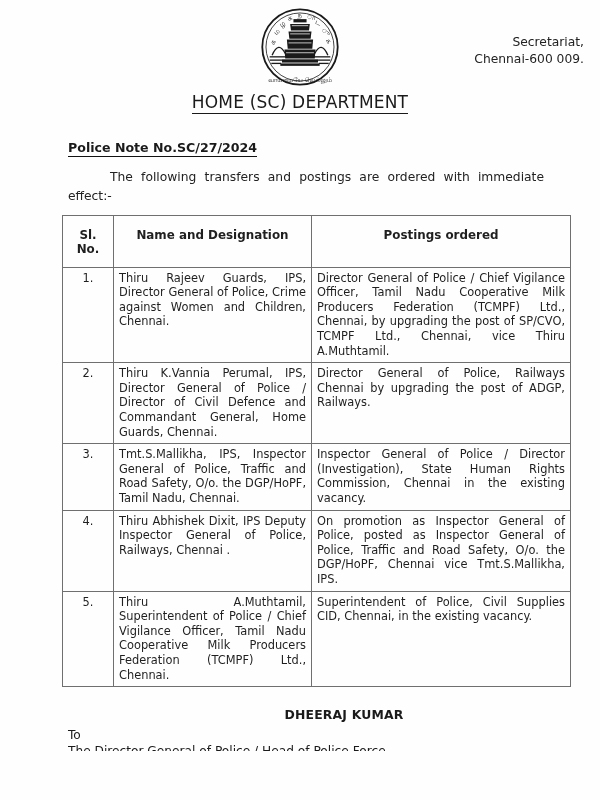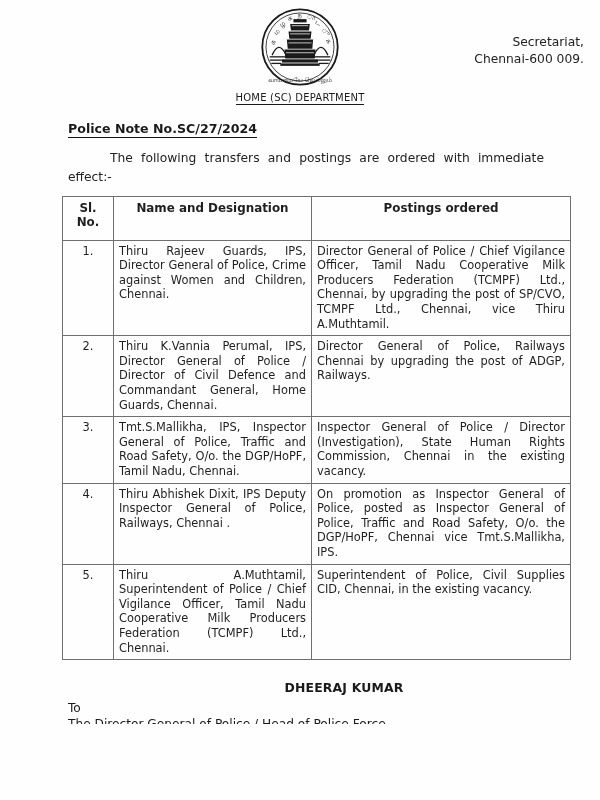--- a/index.html
+++ b/index.html
@@ -41,35 +41,35 @@
     width: 180px;
     text-align: right;
     font-size: 12.3px;
     line-height: 17px;
     color: #222;
   }
   .addr div { white-space: nowrap; }
 
   .dept-title {
     text-align: center;
-    font-size: 10px;
+    font-size: 17px;
     letter-spacing: 0.2px;
     color: #1a1a1a;
     margin-top: 6px;
   }
   .dept-title span {
     border-bottom: 1.4px solid #1a1a1a;
     padding-bottom: 1px;
   }
 
   
   .note-row {
     display: flex;
     justify-content: space-between;
-    margin: 18px 62px 0 68px;
+    margin: 28px 62px 0 68px;
     font-size: 12.6px;
     font-weight: bold;
   }
   .note-row span {
     border-bottom: 1.5px solid #111;
     padding-bottom: 0.5px;
     white-space: nowrap;
   }
 
   
@@ -97,21 +97,21 @@
     vertical-align: top;
     padding: 3px 5px 4px 5px;
     font-size: 11.4px;
     line-height: 14.6px;
     color: #1f1f1f;
   }
   table.orders th {
     font-weight: bold;
     text-align: center;
     font-size: 11.9px;
-    padding-top: 4px;
+    padding-top: 12px;
     padding-bottom: 10px;
   }
   th.c-sl { width: 40px; text-align: left; padding-left: 7px; }
   th.c-name { width: 187px; text-align: left; padding-left: 8px; }
   th.c-post { width: 248px; }
   td.c-sl { text-align: center; padding-top: 5px; }
   td.c-name, td.c-post { text-align: justify; text-justify: inter-word; }
   td.c-name { padding-left: 8px; }
   td.c-post { padding-left: 7px; }
 

